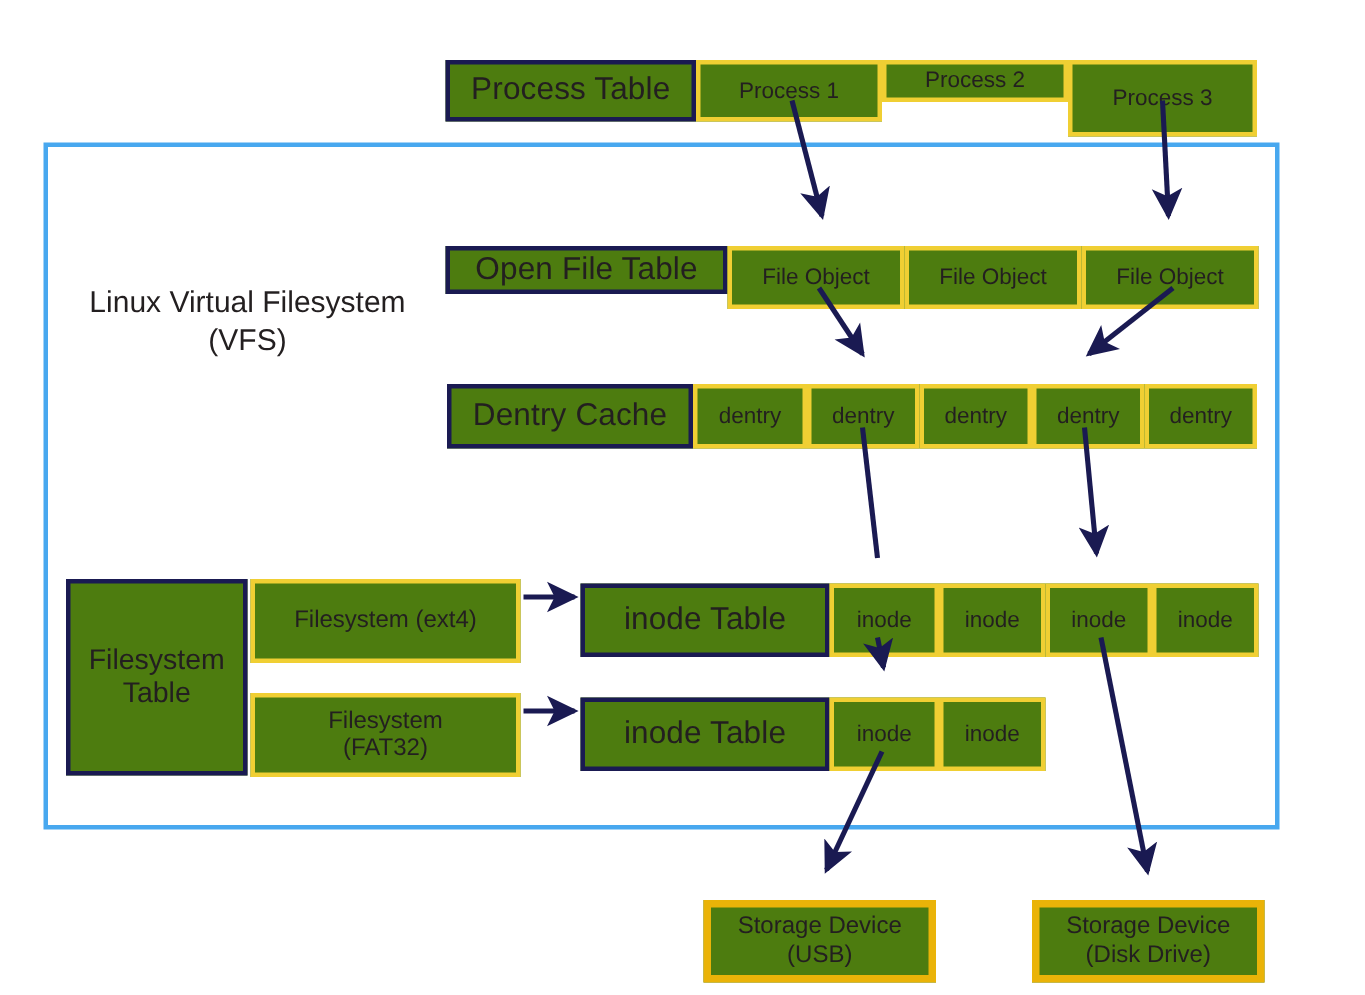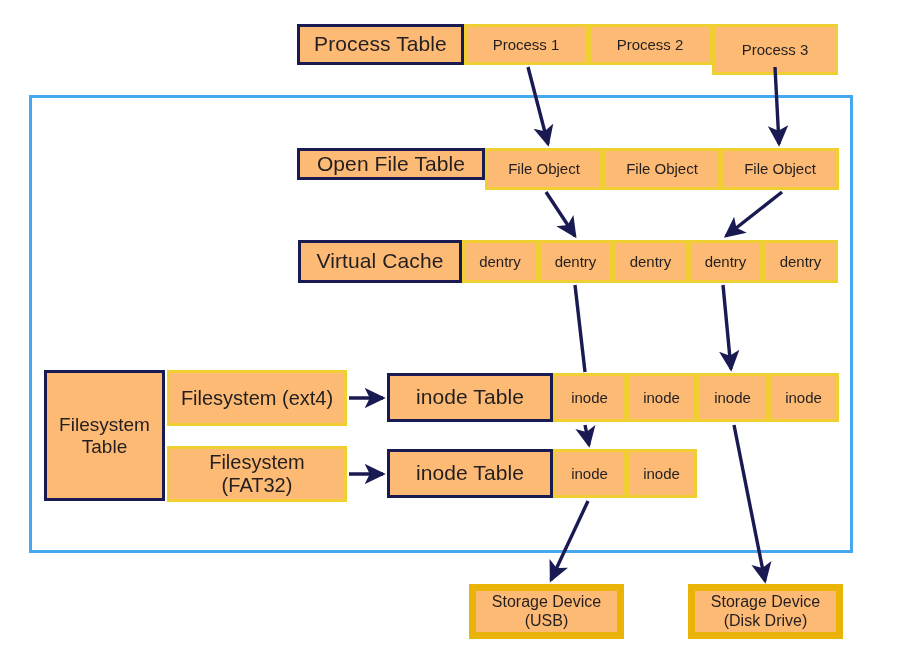--- a/index.html
+++ b/index.html
@@ -21,42 +21,43 @@
     width: 910px;
     height: 663px;
   }
   .box {
     position: absolute;
     box-sizing: border-box;
     display: flex;
     align-items: center;
     justify-content: center;
     text-align: center;
-    background: #fdba74;
+    background: #4d7c0f;
     line-height: 1.15;
     white-space: pre-line;
+    margin-top: 16px;
   }
   .navy-box {
     border: 3px solid #1a1a52;
   }
   .yellow-box {
     border: 3px solid #f0cf33;
   }
   .gray-box {
-    border: 7px solid #eab308;
+    border: 5px solid #eab308;
   }
   .title-label {
     font-size: 21px;
     letter-spacing: 0.1px;
   }
   .cell-label {
     font-size: 15px;
   }
   .fs-label {
-    font-size: 20px;
+    font-size: 16px;
   }
   .fs-table-label {
     font-size: 19px;
   }
   .device-label {
     font-size: 16px;
   }
   .vfs-container {
     position: absolute;
     box-sizing: border-box;
@@ -78,32 +79,34 @@
     height: 663px;
     pointer-events: none;
   }
 </style>
 </head>
 <body>
 
 <div id="canvas">
 
   <div class="vfs-container" style="left:29px; top:95px; width:824px; height:458px;"></div>
+  <div class="vfs-caption" style="left:36px; top:190px; width:258px;">Linux Virtual Filesystem
+(VFS)</div>
 
   <div class="box navy-box title-label" style="left:297px; top:24px; width:167px; height:41px;">Process Table</div>
   <div class="box yellow-box cell-label" style="left:464px; top:24px; width:124px; height:41px;text-align:right;">Process 1</div>
-  <div class="box yellow-box cell-label" style="left:588px; top:24px; width:124px; height:41px;">Process 2</div>
+  <div class="box yellow-box cell-label" style="left:588px; top:24px; width:124px; height:28px;">Process 2</div>
   <div class="box yellow-box cell-label" style="left:712px; top:24px; width:126px; height:51px;">Process 3</div>
 
   <div class="box navy-box title-label" style="left:297px; top:148px; width:188px; height:32px;">Open File Table</div>
   <div class="box yellow-box cell-label" style="left:485px; top:148px; width:118px; height:42px;">File Object</div>
   <div class="box yellow-box cell-label" style="left:603px; top:148px; width:118px; height:42px;">File Object</div>
   <div class="box yellow-box cell-label" style="left:721px; top:148px; width:118px; height:42px;">File Object</div>
 
-  <div class="box navy-box title-label" style="left:298px; top:240px; width:164px; height:43px;">Virtual Cache</div>
+  <div class="box navy-box title-label" style="left:298px; top:240px; width:164px; height:43px;">Dentry Cache</div>
   <div class="box yellow-box cell-label" style="left:462px; top:240px; width:76px; height:43px;">dentry</div>
   <div class="box yellow-box cell-label" style="left:538px; top:240px; width:75px; height:43px;">dentry</div>
   <div class="box yellow-box cell-label" style="left:613px; top:240px; width:75px; height:43px;">dentry</div>
   <div class="box yellow-box cell-label" style="left:688px; top:240px; width:75px; height:43px;">dentry</div>
   <div class="box yellow-box cell-label" style="left:763px; top:240px; width:75px; height:43px;">dentry</div>
 
   <div class="box navy-box fs-table-label" style="left:44px; top:370px; width:121px; height:131px;">Filesystem
 Table</div>
   <div class="box yellow-box fs-label" style="left:167px; top:370px; width:180px; height:56px;">Filesystem (ext4)</div>
   <div class="box yellow-box fs-label" style="left:167px; top:446px; width:180px; height:56px;">Filesystem

